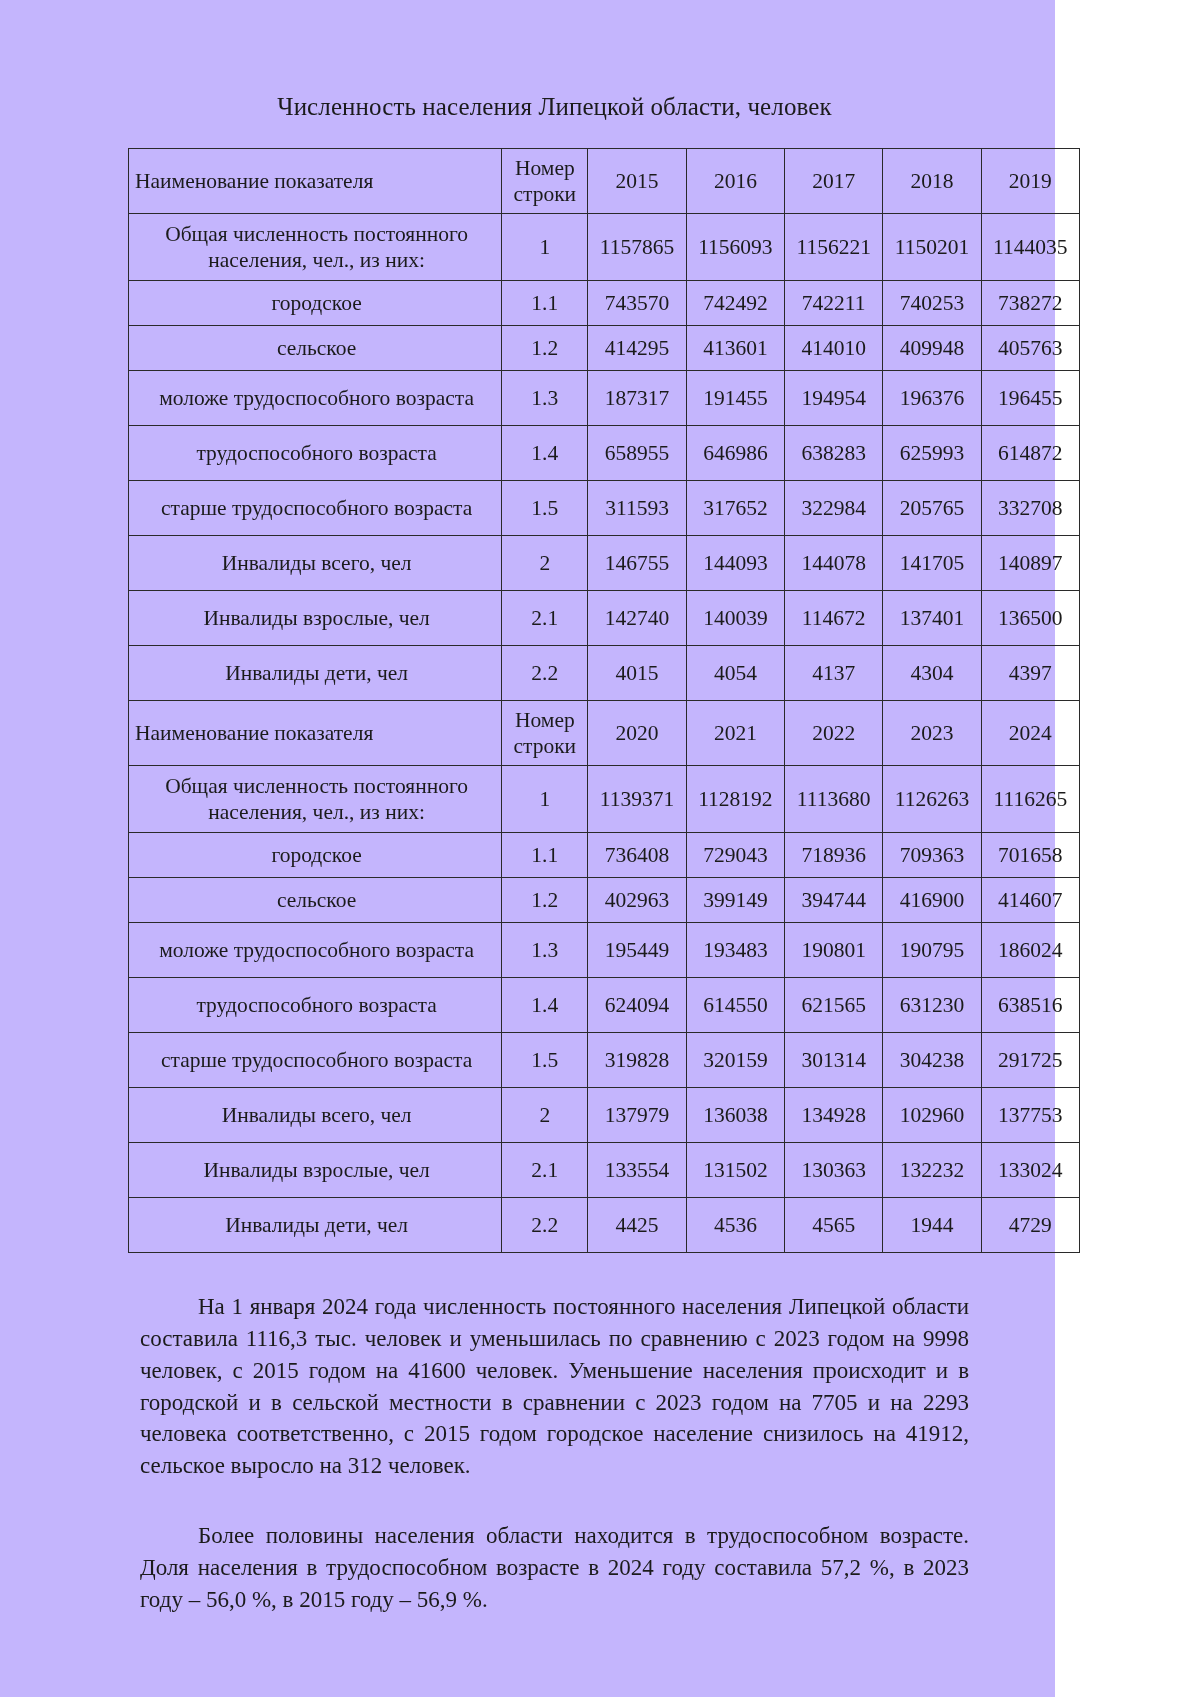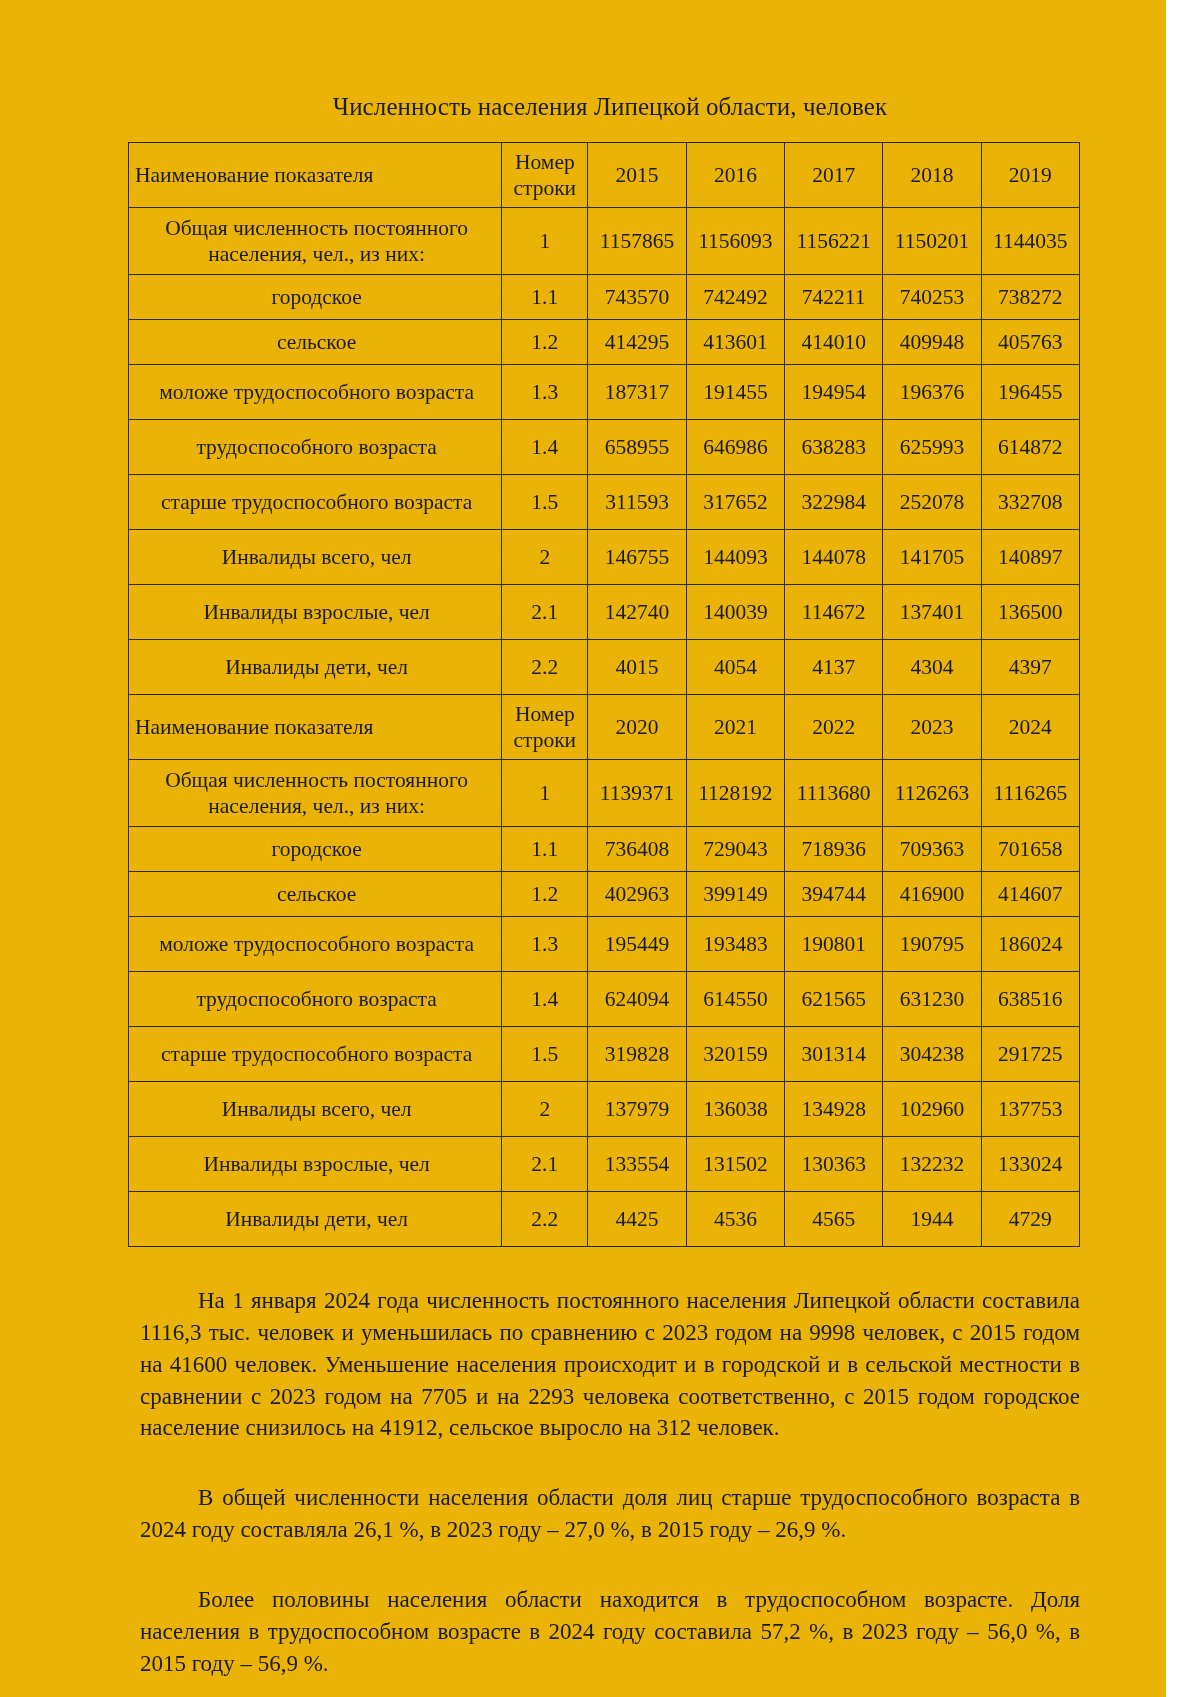--- a/index.html
+++ b/index.html
@@ -10,25 +10,25 @@
   }
   body {
     width: 1200px;
     height: 1697px;
     font-family: "Liberation Serif", "DejaVu Serif", serif;
     color: #1b1b1b;
     overflow: hidden;
   }
   .page {
     position: relative;
-    width: 1166px;
+    width: 1055px;
     height: 1697px;
     box-sizing: border-box;
     padding: 0 74px 0 128px;
-    background: #eab308;
+    background: #c4b5fd;
   }
 
   
   .doc-title {
     margin: 0;
     padding-top: 92px;
     text-align: center;
     font-size: 25px;
     font-weight: 400;
     letter-spacing: 0.1px;
@@ -38,21 +38,21 @@
     margin: 0;
     padding-top: 32px;
     padding-right: 8px;
     text-align: right;
     font-size: 25px;
     line-height: 1.2;
   }
 
   
   .data-table {
-    margin-top: 20px;
+    margin-top: 26px;
     border-collapse: collapse;
     width: 952px;
     table-layout: fixed;
     font-size: 21.5px;
   }
   .data-table td,
   .data-table th {
     border: 1.4px solid #2a2a2a;
     padding: 4px 6px;
     font-weight: 400;
@@ -174,21 +174,21 @@
         <td class="num">625993</td>
         <td class="num">614872</td>
       </tr>
 
       <tr class="mid-row">
         <td class="label">старше трудоспособного возраста</td>
         <td class="rownum">1.5</td>
         <td class="num">311593</td>
         <td class="num">317652</td>
         <td class="num">322984</td>
-        <td class="num">252078</td>
+        <td class="num">205765</td>
         <td class="num">332708</td>
       </tr>
 
       <tr class="mid-row">
         <td class="label">Инвалиды всего, чел</td>
         <td class="rownum">2</td>
         <td class="num">146755</td>
         <td class="num">144093</td>
         <td class="num">144078</td>
         <td class="num">141705</td>
@@ -313,17 +313,16 @@
         <td class="num">4565</td>
         <td class="num">1944</td>
         <td class="num">4729</td>
       </tr>
 
     </tbody>
   </table>
 
   <p class="body-text">На 1 января 2024 года численность постоянного населения Липецкой области составила 1116,3 тыс. человек и уменьшилась по сравнению с 2023 годом на 9998 человек, с 2015 годом на 41600 человек. Уменьшение населения происходит и в городской и в сельской местности в сравнении с 2023 годом на 7705 и на 2293 человека соответственно, с 2015 годом городское население снизилось на 41912, сельское выросло на 312 человек.</p>
 
-  <p class="body-text">В общей численности населения области доля лиц старше трудоспособного возраста в 2024 году составляла 26,1 %, в 2023 году – 27,0 %, в 2015 году – 26,9 %.</p>
 
   <p class="body-text">Более половины населения области находится в трудоспособном возрасте. Доля населения в трудоспособном возрасте в 2024 году составила 57,2 %, в 2023 году – 56,0 %, в 2015 году – 56,9 %.</p>
 
 </div>
 
 </body></html>

